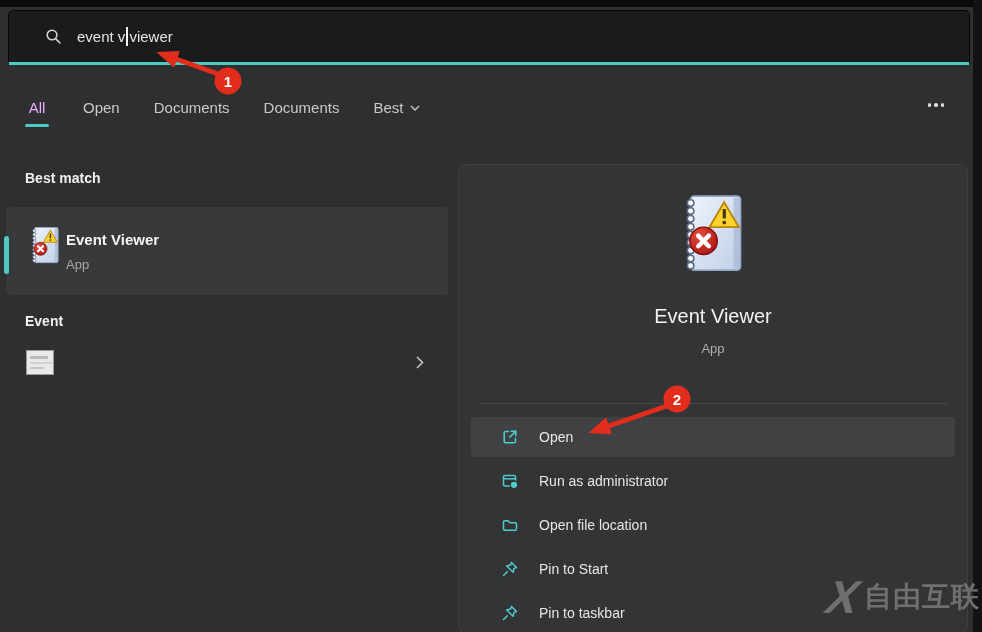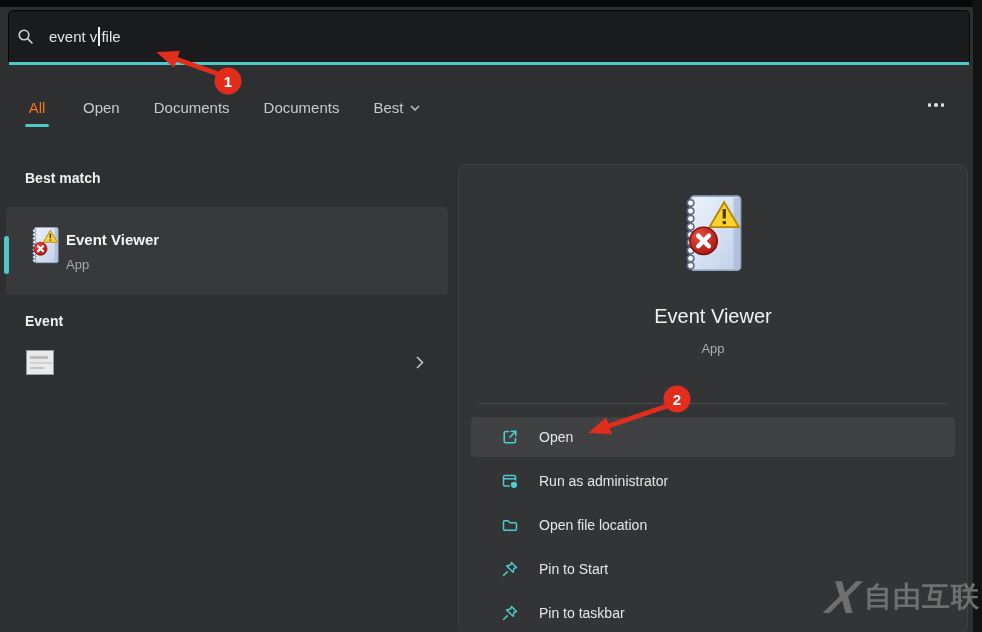--- a/index.html
+++ b/index.html
@@ -4,30 +4,30 @@
 <style>
   html,body{margin:0;padding:0;background:#000;}
   .stage{position:relative;width:982px;height:632px;background:#2e2f30;overflow:hidden;
          font-family:"Liberation Sans",sans-serif;-webkit-font-smoothing:antialiased;}
   .edge-top{position:absolute;top:0;left:0;width:100%;height:7px;background:#0a0a0a;z-index:5;}
   .edge-right{position:absolute;top:0;right:0;width:9px;height:100%;background:#131313;z-index:5;}
 
   
   .searchbar{position:absolute;left:8px;top:10px;width:962px;height:53px;background:#1a1b1c;
              border:1px solid #060606;border-radius:5px 5px 0 0;box-sizing:border-box;
-             display:flex;align-items:center;padding-left:8px;z-index:6;}
+             display:flex;align-items:center;padding-left:36px;z-index:6;}
   .search-underline{position:absolute;left:0;bottom:-3px;width:100%;height:3px;background:#4fc8c8;}
   .search-text{margin-left:15px;font-size:15px;color:#e3e3e3;display:flex;align-items:center;}
   .caret{width:2px;height:19px;background:#f2f2f2;margin:0 1px;}
 
   
   .tabs{position:absolute;left:25px;top:99px;display:flex;gap:34px;z-index:6;}
   .tab{font-size:15px;color:#c9c9c9;display:flex;flex-direction:column;align-items:center;gap:8px;cursor:default;}
   .tab .lbl{display:flex;align-items:center;gap:7px;}
-  .tab.active{color:#f97316;}
+  .tab.active{color:#f0abfc;}
   .tab-pill{width:24px;height:3px;border-radius:2px;background:#4fc8c8;}
   .dots{position:absolute;right:38px;top:103px;display:flex;gap:3px;z-index:6;}
   .dots i{width:3.5px;height:3.5px;border-radius:50%;background:#dfdfdf;}
 
   
   .h-sec{position:absolute;left:25px;font-size:14px;font-weight:bold;color:#f0f0f0;z-index:6;}
   .best-card{position:absolute;left:6px;top:207px;width:442px;height:88px;background:#38393b;border-radius:4px;z-index:6;}
   .sel-indicator{position:absolute;left:4px;top:236px;width:5px;height:38px;border-radius:3px;background:#4fc8c8;z-index:7;}
   .best-icon{position:absolute;left:27px;top:225px;width:36px;height:41px;z-index:7;}
   .best-title{position:absolute;left:66px;top:231px;font-size:15px;font-weight:bold;color:#f4f4f4;z-index:7;}
@@ -106,21 +106,21 @@
   <div class="searchbar">
     <span style="display:flex;">
       <svg width="17" height="17" viewBox="0 0 17 17" fill="none" stroke="#d2d2d2" stroke-width="1.6" stroke-linecap="round">
         <circle cx="7" cy="7" r="4.8"></circle>
           <line x1="10.6" y1="10.6" x2="15" y2="15"></line>
       </svg>
     </span>
     <span class="search-text">
       <span>event v</span>
       <span class="caret"></span>
-      <span>file</span>
+      <span>viewer</span>
     </span>
     <div class="search-underline"></div>
   </div>
 
   <div class="tabs">
     <div class="tab active">
       <span class="lbl">All</span>
       <span class="tab-pill"></span>
     </div>
     <div class="tab">

